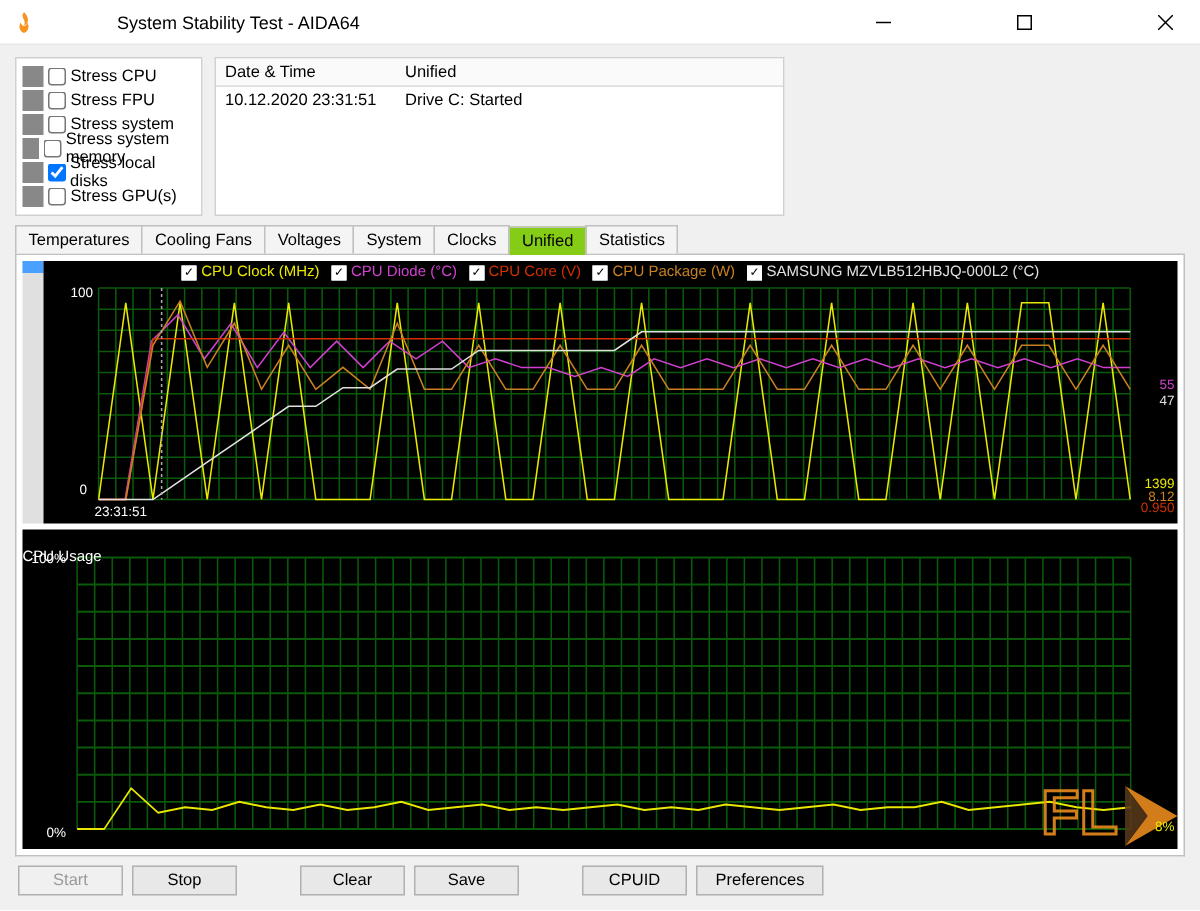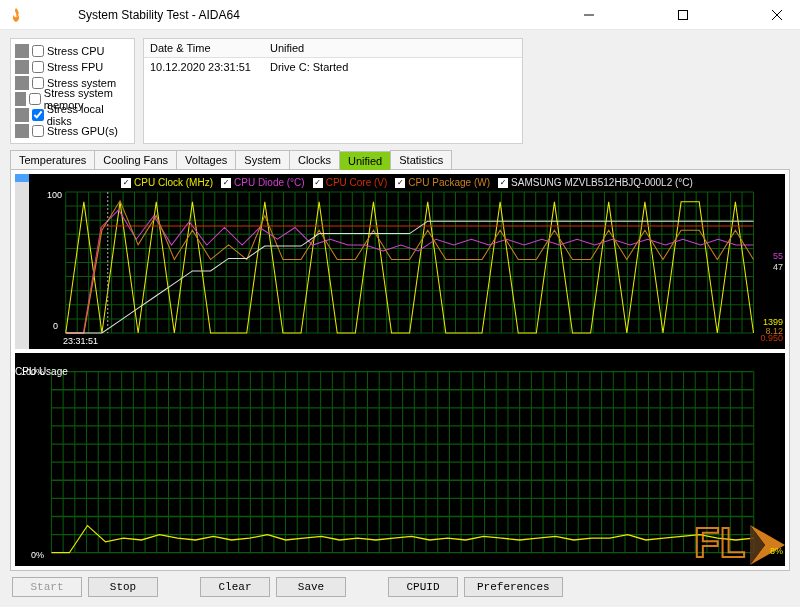--- a/index.html
+++ b/index.html
@@ -53,21 +53,21 @@
   .rval { position: absolute; right: 2px; font-size: 9px; z-index: 4; }
   
   .chart-title { position: absolute; top: 1px; left: 0; right: 0; text-align: left; font-size: 10px; color: #fff; z-index: 5; margin-top: 12px; }
   
   
   .statusbar { display: flex; align-items: center; gap: 8px; padding: 6px 2px 2px; font-size: 11px; }
   .statusbar .val { background: #000; color: #0f0; padding: 2px 8px; font-family: monospace; font-size: 11px; }
   
   
   .btnrow { display: flex; gap: 6px; padding: 6px 2px 2px; }
-  .btn { min-width: 70px; padding: 3px 12px; background: #e8e8e8; border: 1px solid #b0b0b0; font-size: 11px; text-align: center; cursor: pointer; font-family: Liberation Mono, monospace; }
+  .btn { min-width: 70px; padding: 3px 12px; background: #e8e8e8; border: 1px solid #b0b0b0; font-size: 11px; text-align: center; cursor: pointer; }
   .btn.disabled { color: #999; background: #f0f0f0; }
   
   
   .watermark { position: absolute; right: 0; bottom: 30px; opacity: 0.85; pointer-events: none; }
   
   svg.plot { position: absolute; inset: 0; width: 100%; height: 100%; }
   svg.plot polyline { fill: none; stroke-width: 1; }
 </style>
 </head>
 <body>

